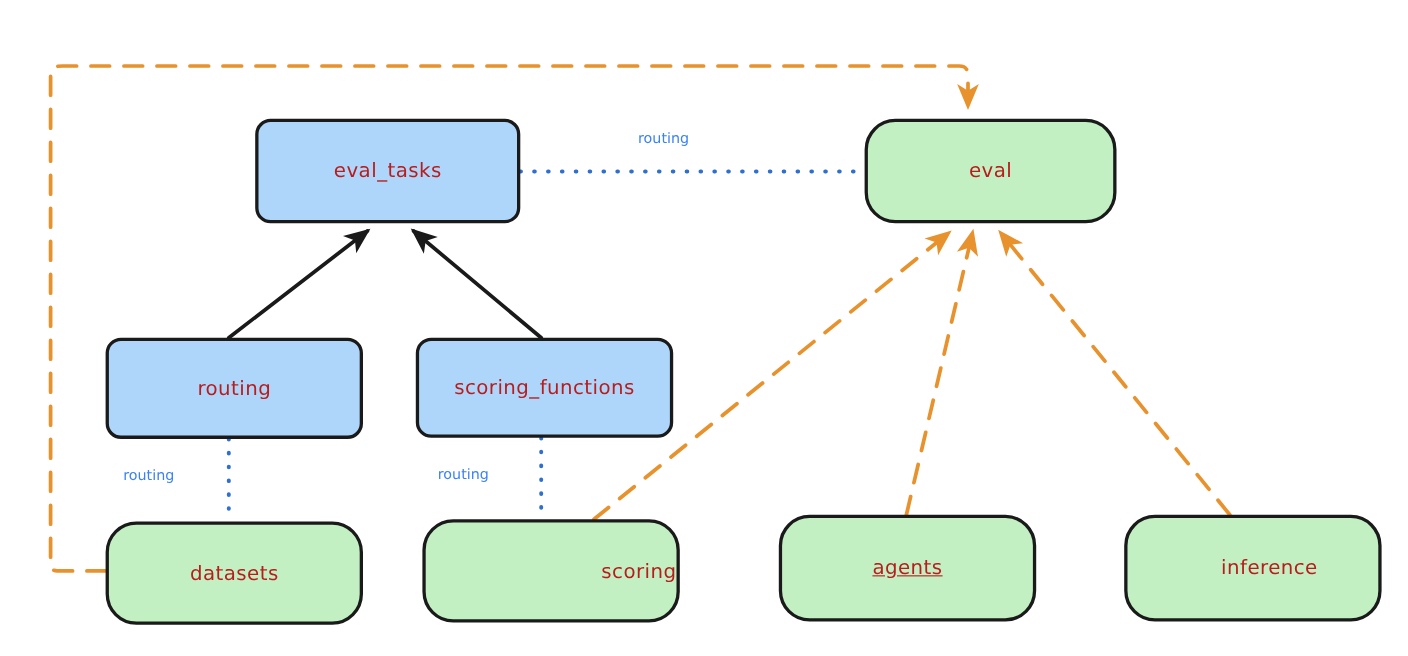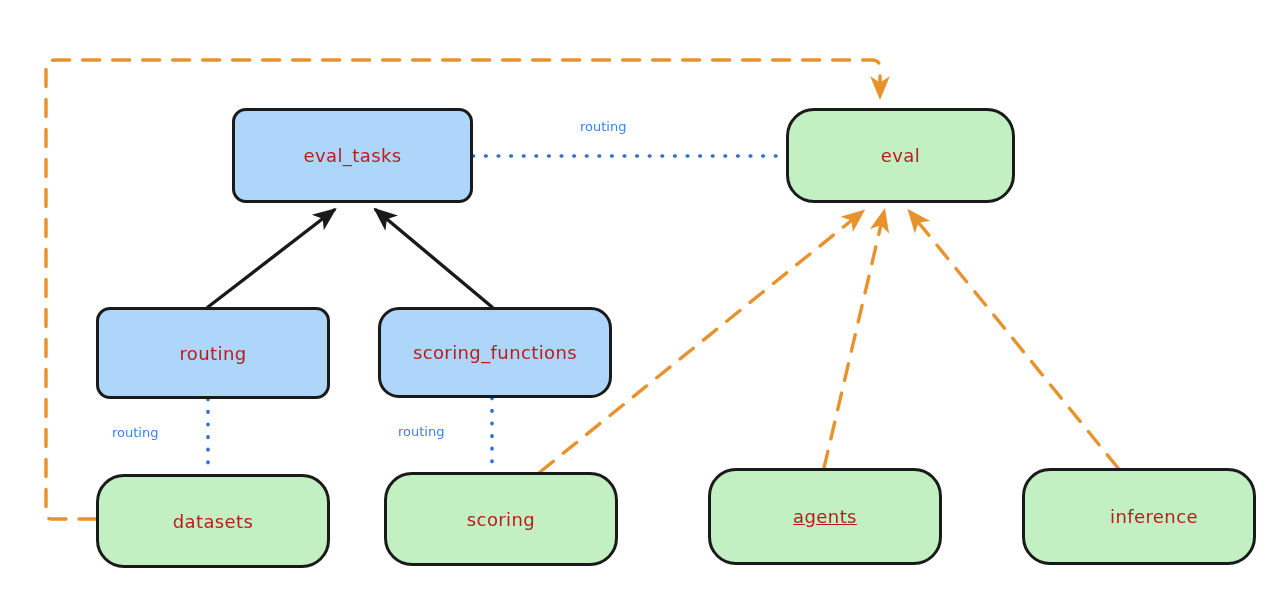--- a/index.html
+++ b/index.html
@@ -68,29 +68,29 @@
   </div>
 
   <div class="node green" style="left:786px;top:108px;width:229px;height:95px;">
     <span>eval</span>
   </div>
 
   <div class="node blue" style="left:96px;top:307px;width:234px;height:92px;">
     <span>routing</span>
   </div>
 
-  <div class="node blue" style="left:378px;top:307px;width:234px;height:91px;border-radius:21px;">
+  <div class="node blue" style="left:378px;top:307px;width:234px;height:91px;">
     <span>scoring_functions</span>
   </div>
 
   <div class="node green" style="left:96px;top:474px;width:234px;height:94px;">
     <span>datasets</span>
   </div>
 
-  <div class="node green" style="left:384px;top:472px;width:234px;height:94px;">
+  <div class="node green" style="left:384px;top:472px;width:234px;height:94px;justify-content:flex-end;">
     <span>scoring</span>
   </div>
 
   <div class="node green" style="left:708px;top:468px;width:234px;height:97px;text-decoration:underline;">
     <span>agents</span>
   </div>
 
   <div class="node green" style="left:1022px;top:468px;width:234px;height:97px;padding-left:30px;">
     <span>inference</span>
   </div>

